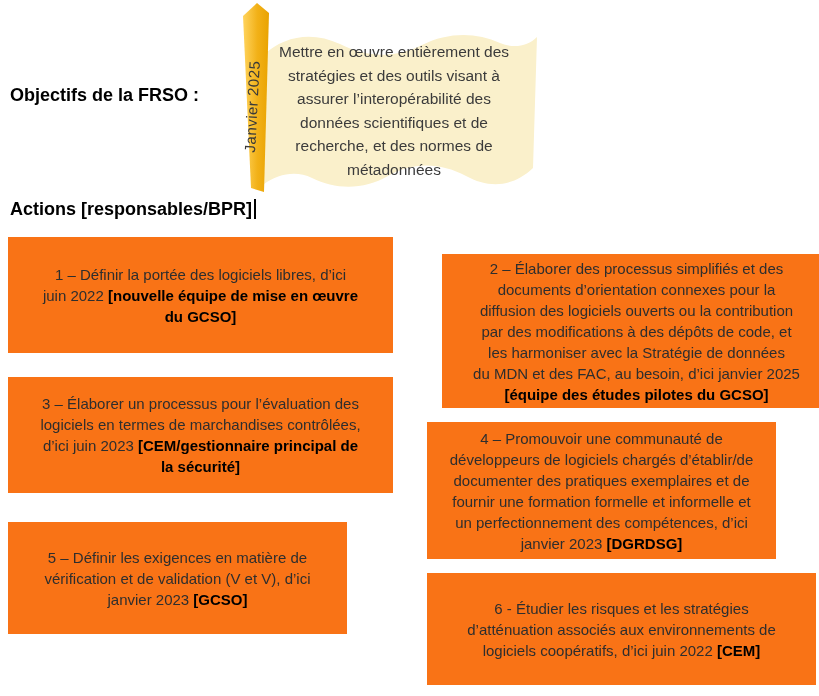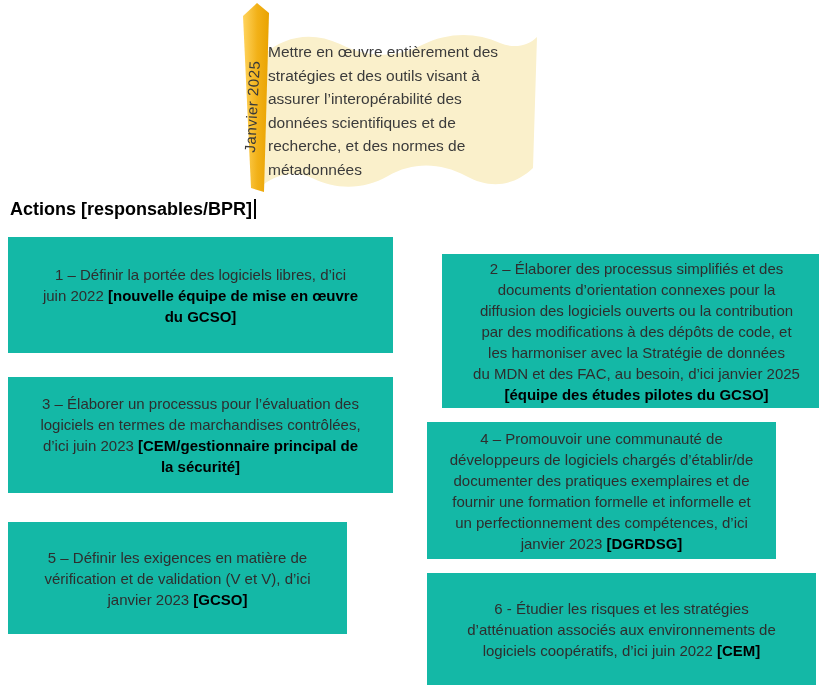--- a/index.html
+++ b/index.html
@@ -14,45 +14,46 @@
 
   .pole{position:absolute;left:236px;top:2px;width:33px;height:190px;z-index:2;}
   .pole svg{display:block;width:100%;height:100%;}
   .pole-label{
     position:absolute;left:-59px;top:96px;width:150px;text-align:center;
     font-size:15px;color:#3a3a3a;transform:rotate(-87deg);letter-spacing:.5px;
   }
   .flag{position:absolute;left:256px;top:18px;width:286px;height:186px;z-index:1;}
   .flag svg{display:block;width:100%;height:100%;}
   .flag-text{
-    position:absolute;left:268px;top:40px;width:252px;z-index:3;text-align:left;
+    position:absolute;left:268px;top:40px;width:252px;z-index:3;text-align:center;
     font-size:15.5px;line-height:23.5px;color:#3b3b3b;white-space:pre-line;
   }
 
   .action-box{
-    position:absolute;background:#14b8a6;display:flex;align-items:center;justify-content:center;
+    position:absolute;background:#f97316;display:flex;align-items:center;justify-content:center;
     box-sizing:border-box;padding:0 10px;
   }
   .action-text{
     text-align:center;font-size:15px;line-height:21px;color:#2e2e2e;white-space:pre-line;
   }
   .action-text strong{color:#000;font-weight:700;}
 
   #action-box-1{left:8px;  top:237px;width:385px;height:116px;}
   #action-box-2{left:427px;top:254px;width:389px;height:154px;margin-left:15px;}
   #action-box-3{left:8px;  top:377px;width:385px;height:116px;}
   #action-box-4{left:427px;top:422px;width:349px;height:137px;}
   #action-box-5{left:8px;  top:522px;width:339px;height:112px;}
   #action-box-6{left:427px;top:573px;width:389px;height:112px;}
 </style>
 </head>
 <body>
 
 <div class="canvas">
 
+  <div id="objectives-heading" class="heading">Objectifs de la FRSO :</div>
 
   <div class="pole">
     <svg viewBox="0 0 33 190">
       <defs>
         <linearGradient id="poleGrad" x1="0" y1="0" x2="1" y2="0">
           <stop offset="0" stop-color="#FFD45E"></stop>
           <stop offset="0.55" stop-color="#F2B118"></stop>
           <stop offset="1" stop-color="#E9A301"></stop>
         </linearGradient>
       </defs>

